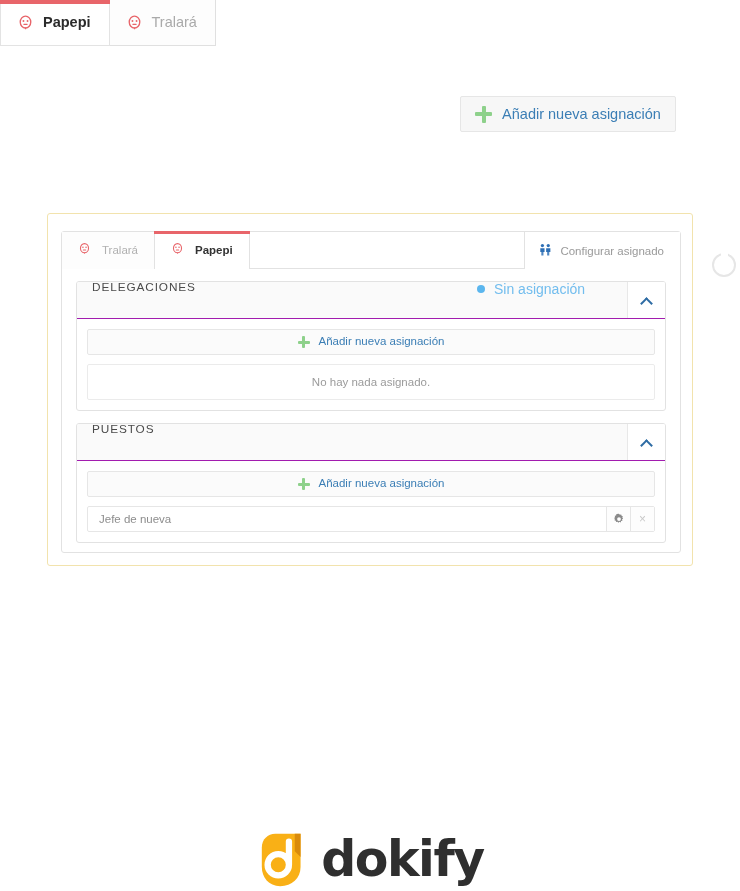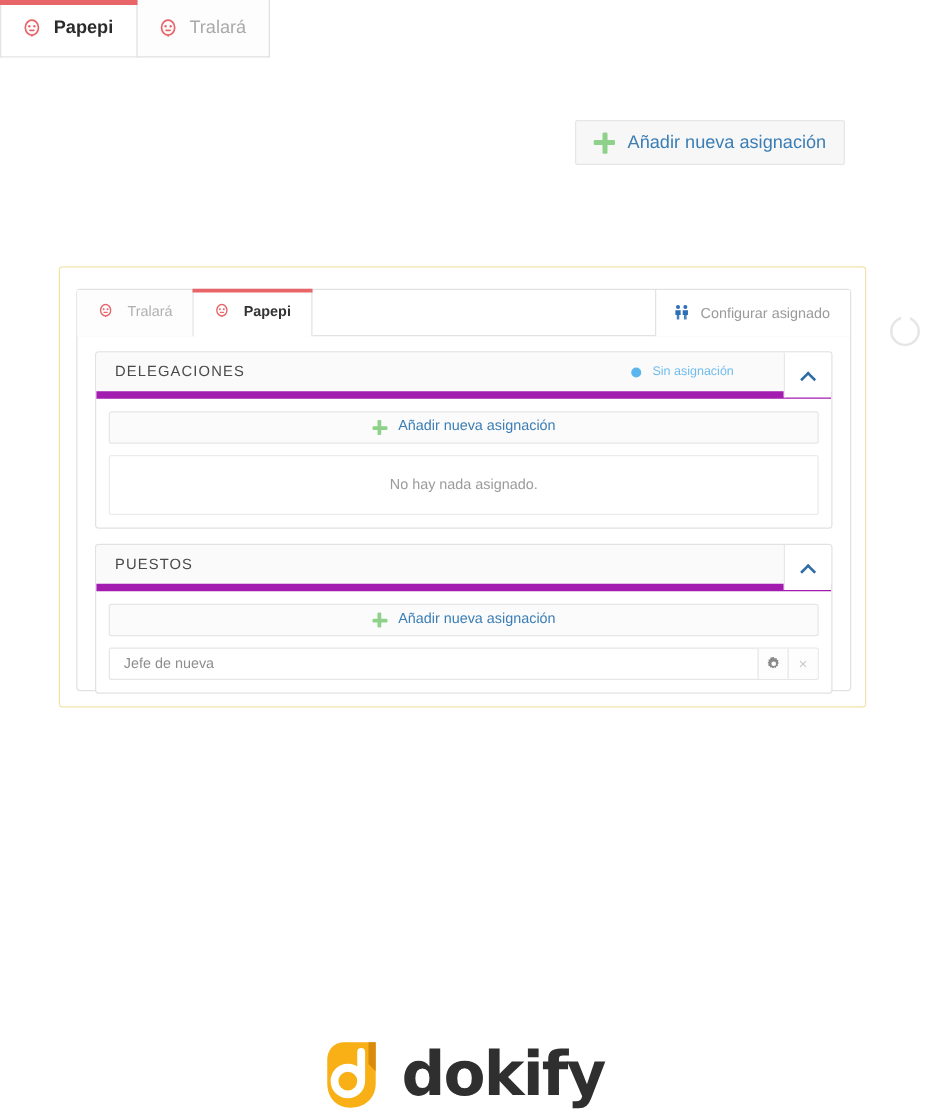--- a/index.html
+++ b/index.html
@@ -238,43 +238,42 @@
     border: 1px solid #e2e2e2;
     border-radius: 3px;
     margin-bottom: 12px;
     background: #ffffff;
     overflow: hidden;
   }
 
   .section-head {
     height: 37px;
     background: #fafafa;
-    border-bottom: 6px solid #a21caf;
-    display: flex;
-    align-items: center;
+    border-bottom: 1px solid #a21caf;
+    display: flex;
+    align-items: flex-start;
     padding-left: 15px;
     position: relative;
     box-sizing: border-box;
   }
   .section-title {
     font-size: 11.8px;
     letter-spacing: 0.9px;
     color: #4a4a4a;
     line-height: 1;
   }
   .section-status {
     position: absolute;
     left: 400px;
     display: flex;
     align-items: center;
     gap: 9px;
-    font-size: 10px;
+    font-size: 14px;
     color: #72bdee;
     line-height: 1;
-    margin-left: 28px;
   }
   .status-dot {
     width: 8px; height: 8px;
     border-radius: 50%;
     background: #5bb6ee;
     display: inline-block;
   }
   .collapse-btn {
     position: absolute;
     right: 0;
@@ -324,21 +323,21 @@
   .row-add .plus:before { height: 3px; margin-top: -1.5px; }
   .row-add .plus:after  { width: 3px; margin-left: -1.5px; }
   .row-add .lbl {
     color: #3b7eb5;
     font-size: 11.5px;
     line-height: 1;
   }
 
   .empty-box {
     margin-top: 9px;
-    height: 48px;
+    height: 36px;
     border: 1px solid #ebebeb;
     border-radius: 2px;
     background: #ffffff;
     display: flex;
     align-items: center;
     justify-content: center;
     font-size: 11.5px;
     color: #9b9b9b;
     box-sizing: border-box;
   }

